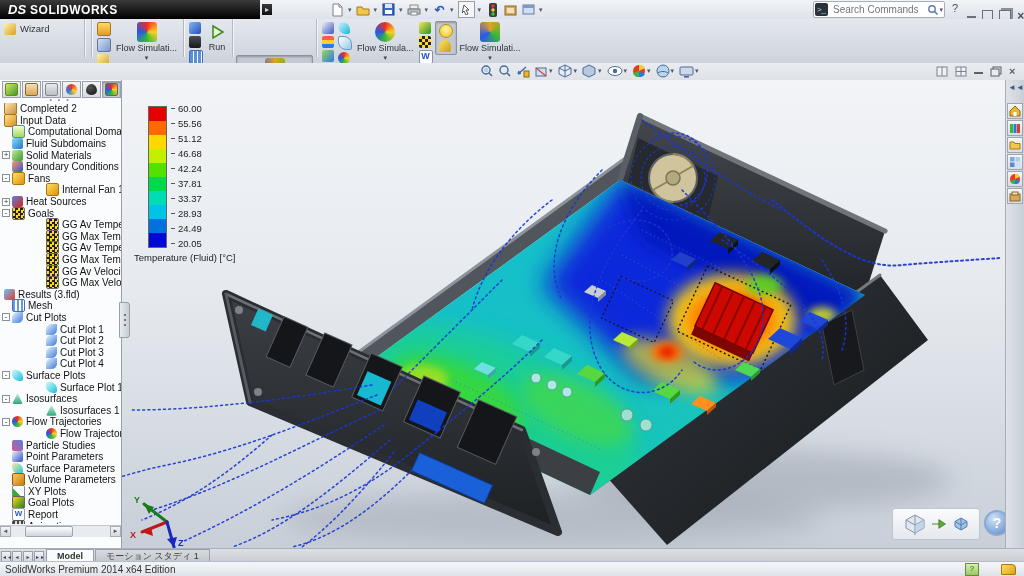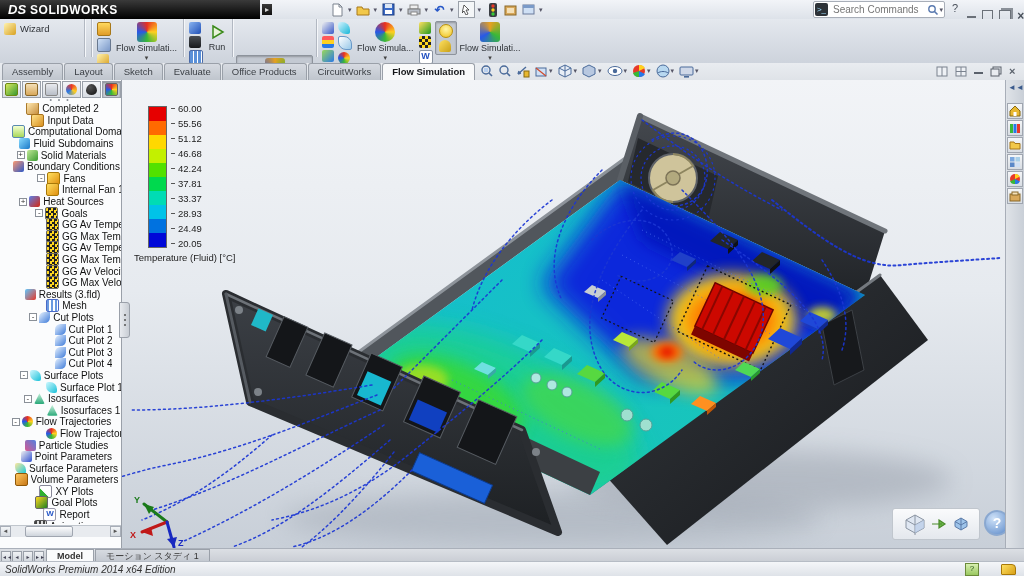--- a/index.html
+++ b/index.html
@@ -76,21 +76,21 @@
   
   #main{left:0;top:80px;width:1024px;height:468px;}
   
   #leftpanel{left:0;top:0;width:122px;height:468px;background:#fbfcfd;border-right:1px solid #9aa0a9;box-sizing:border-box;}
   #mgrtabs{left:1px;top:1px;height:17px;display:flex;gap:1px;padding-left:1px;}
   .mtab{width:17px;height:15px;border:1px solid #9aa0a9;background:linear-gradient(#f2f4f7,#d8dde3);display:flex;align-items:center;justify-content:center;}
   .mtab.active{background:#c9cfd8;box-shadow:inset 0 1px 2px rgba(0,0,0,.3);}
   .mt-ic{width:11px;height:11px;border-radius:2px;}
   #mgrdots{left:45px;top:18px;width:30px;height:4px;color:#8a9098;font-size:7px;line-height:3px;text-align:center;letter-spacing:2px;}
   #tree{left:0;top:23px;width:121px;height:421px;overflow:hidden;}
-  .trow{height:11.6px;display:flex;align-items:center;white-space:nowrap;font-size:10px;color:#111;position:relative;justify-content:center;}
+  .trow{height:11.6px;display:flex;align-items:center;white-space:nowrap;font-size:10px;color:#111;position:relative;}
   .texp{width:8px;height:8px;border:1px solid #8a9098;background:#fff;font-size:8px;line-height:6px;text-align:center;color:#333;flex:none;box-sizing:border-box;margin-right:2px;}
   .tic{width:11px;height:11px;border-radius:2px;flex:none;margin-right:3px;}
   .tlabel{overflow:hidden;}
   
   .ti-input{background:linear-gradient(135deg,#ffe28a,#d89020);border:1px solid #a8711a;}
   .ti-domain{background:linear-gradient(#f4ffd0,#a8d85a);border:1px solid #5a8ab0;}
   .ti-fluid{background:linear-gradient(135deg,#8adcff,#1a78c8);}
   .ti-solidmat{background:linear-gradient(135deg,#c0e898,#3a9a30);}
   .ti-bc{background:linear-gradient(135deg,#ff9a70,#2a58c8);}
   .ti-fan{background:linear-gradient(135deg,#ffe060,#e09010);border:1px solid #a87808;}
@@ -140,21 +140,21 @@
   #tp-icons{left:0;top:22px;display:flex;flex-direction:column;}
   
   #sheetbar{left:0;top:548px;width:1024px;height:13px;background:linear-gradient(#dcdfe4,#c9cdd4);border-top:1px solid #aab0ba;display:flex;align-items:flex-end;}
   #sheetnav{display:flex;gap:1px;padding:0 2px 0 1px;}
   .snav{width:10px;height:11px;background:linear-gradient(#f0f2f5,#d2d7dd);border:1px solid #9aa0a9;font-size:5px;line-height:10px;text-align:center;color:#445;box-sizing:border-box;}
   .stab{height:12px;padding:0 10px;font-size:9px;line-height:12px;border:1px solid #9aa0a9;border-bottom:none;background:linear-gradient(#d6dae0,#c2c7cf);color:#333;white-space:nowrap;}
   .stab.active{background:#fafbfc;font-weight:bold;}
   
   #statusbar{left:0;top:561px;width:1024px;height:15px;background:linear-gradient(#f4f6f9,#dde1e7);border-top:1px solid #b6bcc5;
              display:flex;align-items:center;font-size:10px;color:#333;}
-  #status-left{padding-left:5px;flex:1;font-style:italic;}
+  #status-left{padding-left:5px;flex:1;}
   #status-right{display:flex;align-items:center;gap:22px;padding-right:8px;}
   .sitem{white-space:nowrap;display:flex;align-items:center;gap:4px;}
   .sbadge{width:12px;height:11px;border:1px solid #6a8a3a;background:linear-gradient(#d8f0b0,#9ac860);color:#27521a;font-size:8px;line-height:10px;text-align:center;}
   .stag{width:13px;height:9px;background:linear-gradient(135deg,#ffe060,#d8a018);border:1px solid #a87808;border-radius:1px 4px 1px 1px;}
 </style>
 </head>
 <body>
 
 <div id="titlebar" class="abs">
   <div id="logo" class="abs">
@@ -320,29 +320,20 @@
       <div class="rbig">
         <span class="bi g-gears"></span>
         <span>Flow Simulati...</span>
         <span class="caret">▾</span>
       </div>
     </div>
   </div>
 </div>
 
 <div id="tabrow" class="abs">
-  <div id="command-tabs">
-      <div class="tab">Assembly</div>
-      <div class="tab">Layout</div>
-      <div class="tab">Sketch</div>
-      <div class="tab">Evaluate</div>
-      <div class="tab">Office Products</div>
-      <div class="tab">CircuitWorks</div>
-      <div class="tab active">Flow Simulation</div>
-    </div>
   <div id="headsup">
     <span class="hi">
         <svg width="14" height="14">
           <circle cx="6" cy="6" r="4" fill="none" stroke="#4a6a9a" stroke-width="1.4"></circle>
           <line x1="9" y1="9" x2="12" y2="12" stroke="#4a6a9a" stroke-width="1.6"></line>
           <rect x="4" y="4" width="4" height="4" fill="#b8d0f0"></rect>
         </svg>
       </span>
     <span class="hi">
         <svg width="14" height="14">

